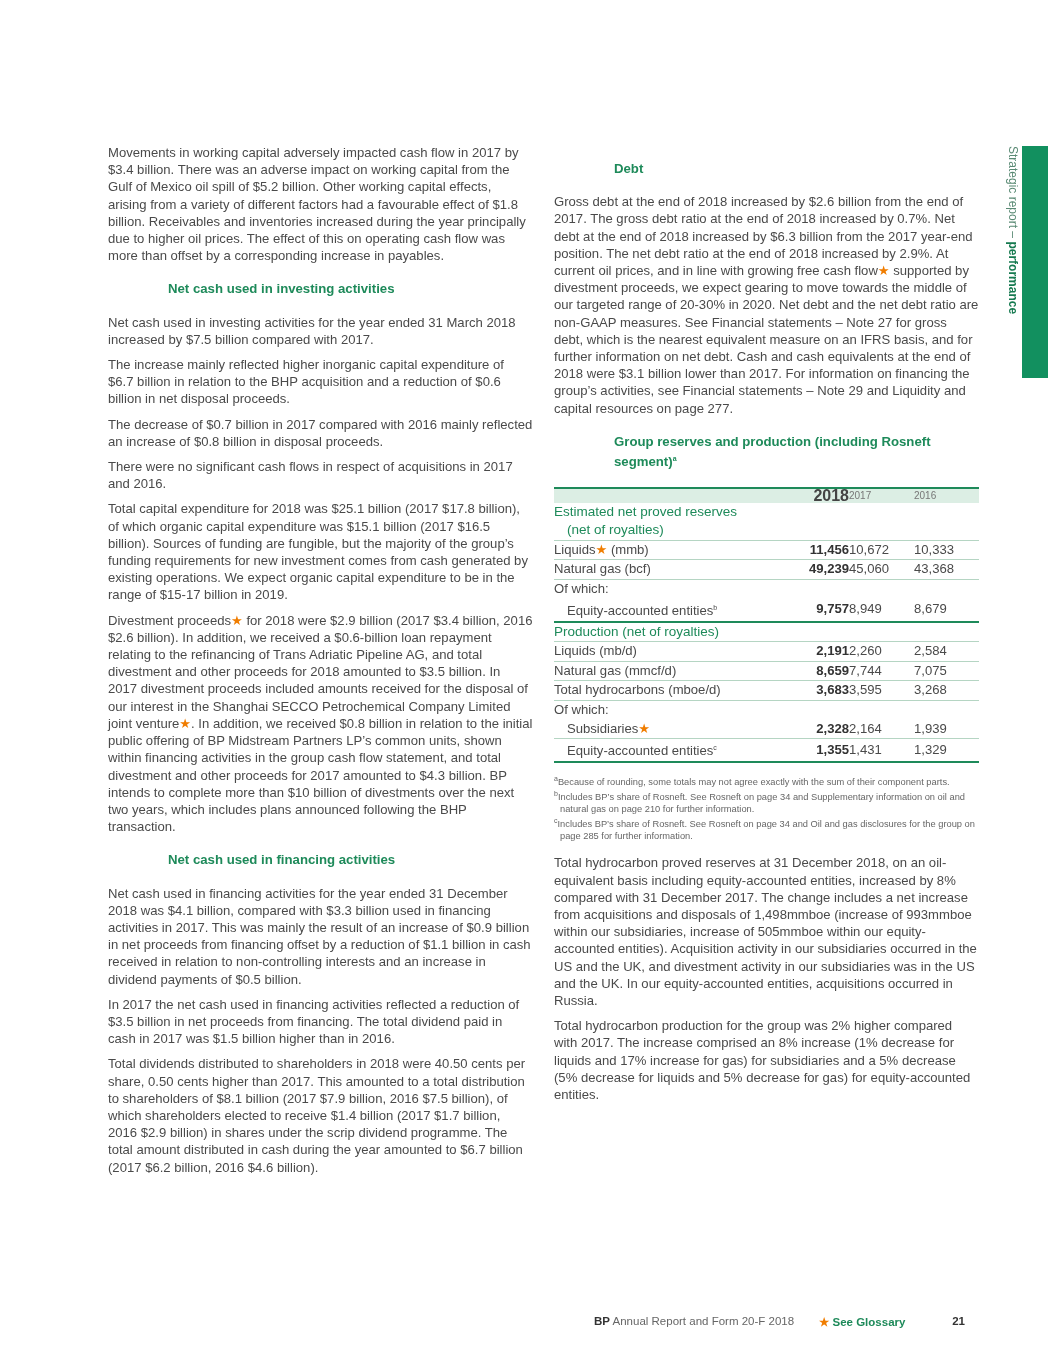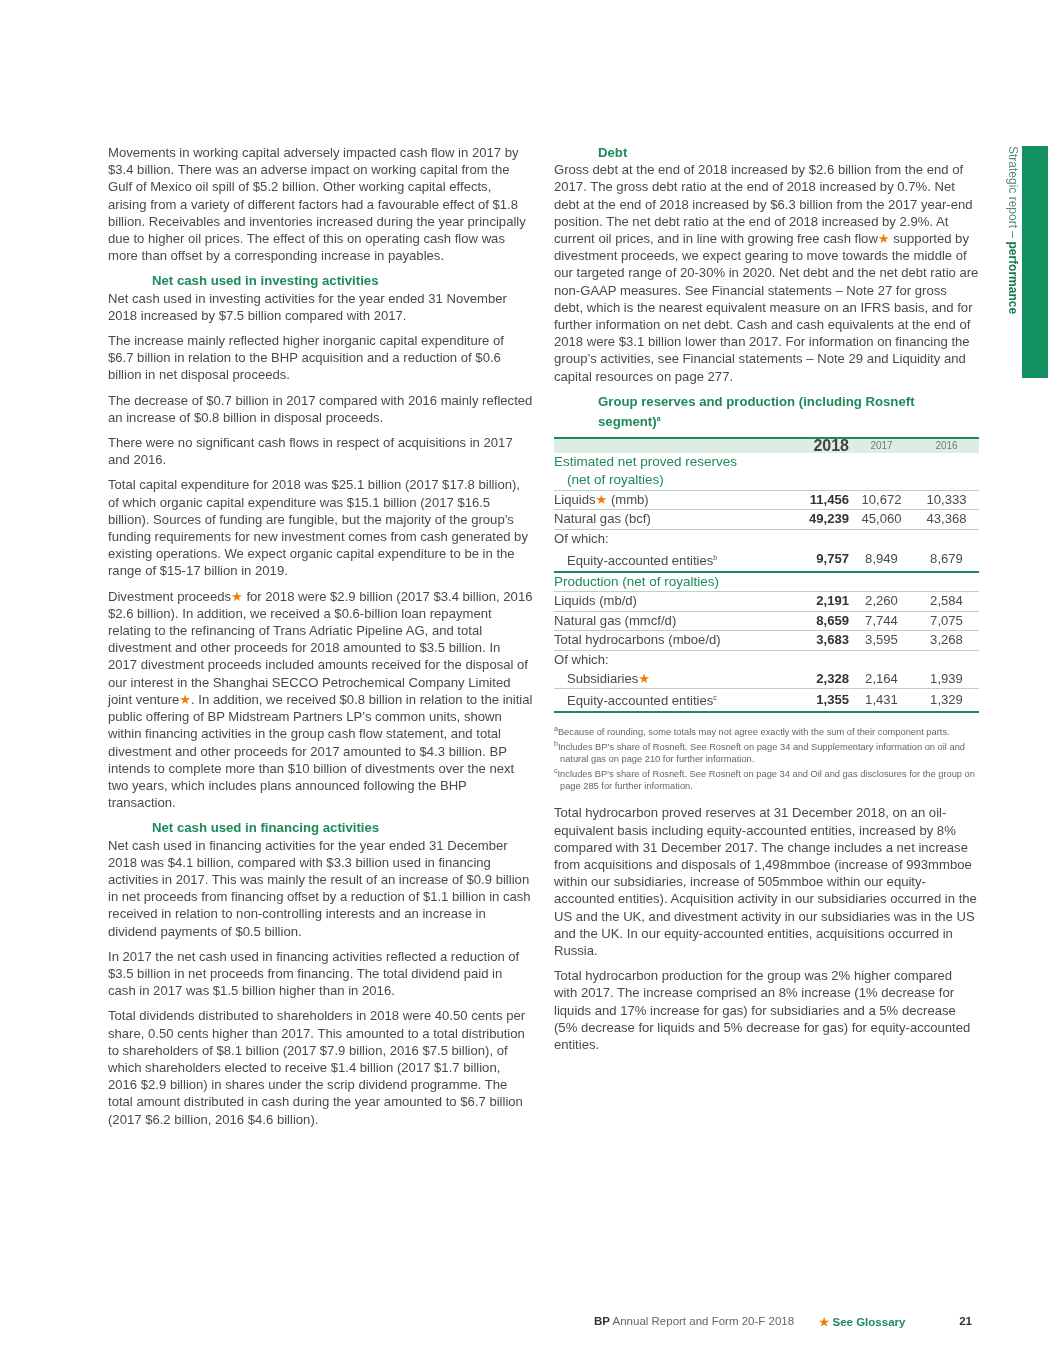--- a/index.html
+++ b/index.html
@@ -2,58 +2,58 @@
 <html><head>
 <meta charset="utf-8">
 <style>
   html, body { margin:0; padding:0; background:#ffffff; }
   body { width:1048px; height:1365px; position:relative; overflow:hidden;
          font-family:"Liberation Sans", sans-serif; color:#4a4a4a; }
   .col { position:absolute; top:144px; width:425px; font-size:13.1px; line-height:17.2px; }
   .col-left { left:108px; }
   .col-right { left:554px; }
   p { margin:0 0 8px 0; }
-  .h { color:#1e8a5a; font-weight:bold; font-size:13.2px; line-height:17.2px; margin:0;padding-left:44px; }
+  .h { color:#1e8a5a; font-weight:bold; font-size:13.2px; line-height:17.2px; margin:16px;padding-left:44px; }
   .star { color:#f07d00; }
   .side { position:absolute; left:1004px; top:146px; width:16px; height:170px; }
   .side-text { position:absolute; left:0; top:0; transform-origin:0 0; transform:translate(16px,0) rotate(90deg);
                white-space:nowrap; font-size:12px; color:#5a8a74; }
   .side-text b { color:#167a50; }
   .side-bar { position:absolute; left:1022px; top:146px; width:26px; height:232px; background:#12905f; }
 
   table.res { width:425px; border-collapse:collapse; font-size:13.1px; margin-top:6px; }
   table.res td { padding:0; height:18.6px; line-height:18.6px; }
-  table.res td.num { text-align:center; width:65px; }
+  table.res td.num { text-align:left; width:65px; }
   table.res td.n18 { font-weight:bold; color:#333; width:70px; text-align:right; }
   table.res tr.head td { background:#dceee4; border-top:2px solid #1e8a5a; font-size:10px; height:14px; line-height:14px; color:#777; }
   table.res tr.head td.n18 { font-size:16px; color:#444; }
   table.res tr.sec td { color:#1e8a5a; font-size:13.5px; }
   table.res tr.bline td { border-bottom:1px solid #b5d5c3; }
   table.res tr.last td { border-bottom:2px solid #1e8a5a; }
   .ind { padding-left:13px !important; }
   .foot { font-size:9.3px; line-height:12px; color:#666; margin-top:10px; margin-bottom:12px; }
   .foot div { padding-left:6px; text-indent:-6px; }
   sup { font-size:7px; }
   .footer { position:absolute; top:1315px; left:554px; width:426px; font-size:11.5px; color:#666; }
   .footer .bp { font-weight:bold; color:#333;margin-left:40px; }
   .footer .gloss { position:absolute; left:265px; color:#1e8a5a; font-weight:bold;text-align:right; }
-  .footer .page { position:absolute; right:8px; font-weight:bold; color:#333; }
+  .footer .page { position:absolute; right:15px; font-weight:bold; color:#333; }
 </style>
 </head>
 <body>
 
 <div class="side">
   <div class="side-text"><span>Strategic report – </span><b>performance</b></div>
 </div>
 <div class="side-bar"></div>
 
 <div class="col col-left">
   <p>Movements in working capital adversely impacted cash flow in 2017 by $3.4 billion. There was an adverse impact on working capital from the Gulf of Mexico oil spill of $5.2 billion. Other working capital effects, arising from a variety of different factors had a favourable effect of $1.8 billion. Receivables and inventories increased during the year principally due to higher oil prices. The effect of this on operating cash flow was more than offset by a corresponding increase in payables.</p>
   <div class="h">Net cash used in investing activities</div>
-  <p>Net cash used in investing activities for the year ended 31 November 2018 increased by $7.5 billion compared with 2017.</p>
+  <p>Net cash used in investing activities for the year ended 31 March 2018 increased by $7.5 billion compared with 2017.</p>
   <p>The increase mainly reflected higher inorganic capital expenditure of $6.7 billion in relation to the BHP acquisition and a reduction of $0.6 billion in net disposal proceeds.</p>
   <p>The decrease of $0.7 billion in 2017 compared with 2016 mainly reflected an increase of $0.8 billion in disposal proceeds.</p>
   <p>There were no significant cash flows in respect of acquisitions in 2017 and 2016.</p>
   <p>Total capital expenditure for 2018 was $25.1 billion (2017 $17.8 billion), of which organic capital expenditure was $15.1 billion (2017 $16.5 billion). Sources of funding are fungible, but the majority of the group’s funding requirements for new investment comes from cash generated by existing operations. We expect organic capital expenditure to be in the range of $15-17 billion in 2019.</p>
   <p><span>Divestment proceeds</span><span class="star">★</span><span> for 2018 were $2.9 billion (2017 $3.4 billion, 2016 $2.6 billion). In addition, we received a $0.6-billion loan repayment relating to the refinancing of Trans Adriatic Pipeline AG, and total divestment and other proceeds for 2018 amounted to $3.5 billion. In 2017 divestment proceeds included amounts received for the disposal of our interest in the Shanghai SECCO Petrochemical Company Limited joint venture</span><span class="star">★</span><span>. In addition, we received $0.8 billion in relation to the initial public offering of BP Midstream Partners LP’s common units, shown within financing activities in the group cash flow statement, and total divestment and other proceeds for 2017 amounted to $4.3 billion. BP intends to complete more than $10 billion of divestments over the next two years, which includes plans announced following the BHP transaction.</span></p>
   <div class="h">Net cash used in financing activities</div>
   <p>Net cash used in financing activities for the year ended 31 December 2018 was $4.1 billion, compared with $3.3 billion used in financing activities in 2017. This was mainly the result of an increase of $0.9 billion in net proceeds from financing offset by a reduction of $1.1 billion in cash received in relation to non-controlling interests and an increase in dividend payments of $0.5 billion.</p>
   <p>In 2017 the net cash used in financing activities reflected a reduction of $3.5 billion in net proceeds from financing. The total dividend paid in cash in 2017 was $1.5 billion higher than in 2016.</p>
   <p>Total dividends distributed to shareholders in 2018 were 40.50 cents per share, 0.50 cents higher than 2017. This amounted to a total distribution to shareholders of $8.1 billion (2017 $7.9 billion, 2016 $7.5 billion), of which shareholders elected to receive $1.4 billion (2017 $1.7 billion, 2016 $2.9 billion) in shares under the scrip dividend programme. The total amount distributed in cash during the year amounted to $6.7 billion (2017 $6.2 billion, 2016 $4.6 billion).</p>
 </div>

